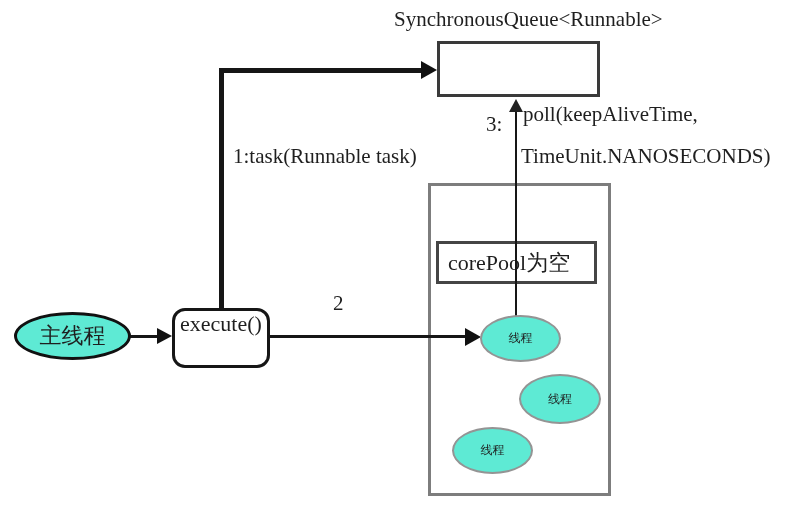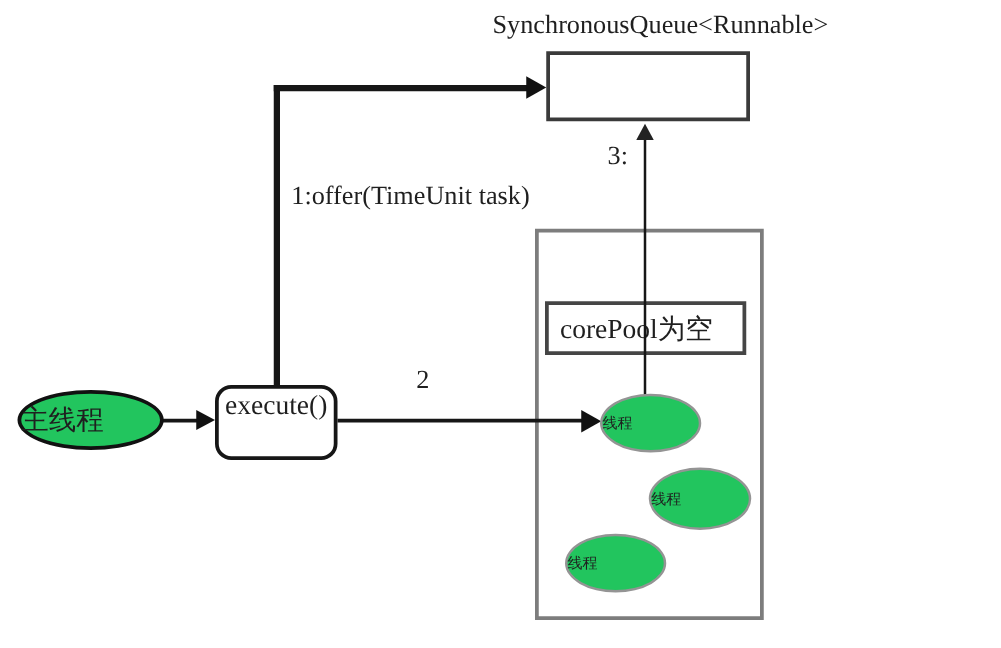--- a/index.html
+++ b/index.html
@@ -8,21 +8,21 @@
     font-family:"Liberation Serif","DejaVu Serif",serif;color:#1f1f1f;border-radius:27px;
   }
   #canvas *{box-sizing:border-box;}
   .abs{position:absolute;}
   .lbl{font-size:21px;white-space:nowrap;line-height:1.1;}
   
   .queue-rect{left:437px;top:41px;width:163px;height:56px;border:3px solid #3a3a3a;background:#fff;z-index:2;}
   .pool-rect{left:428px;top:183px;width:183px;height:313px;border:3px solid #7d7d7d;background:#fff;z-index:1;}
   .core-box{left:436px;top:241px;width:161px;height:43px;border:3px solid #454545;background:#fff;z-index:2;
             display:flex;align-items:center;padding-left:9px;font-size:22px;}
-  .ellipse{border-radius:50%;background:#22c55e;display:flex;align-items:center;}
+  .ellipse{border-radius:50%;background:#5eead4;display:flex;align-items:center;justify-content:center;}
   .main-ellipse{left:14px;top:312px;width:117px;height:48px;border:3px solid #111;font-size:22px;z-index:4;}
   .exec-rect{left:172px;top:308px;width:98px;height:60px;border:3px solid #161616;border-radius:13px;background:#fff;
              display:flex;justify-content:center;font-size:22px;z-index:4;}
   .thread{border:2px solid #949494;font-size:12px;z-index:4;}
   .thread-1{left:480px;top:315px;width:81px;height:47px;}
   .thread-2{left:519px;top:374px;width:82px;height:50px;}
   .thread-3{left:452px;top:427px;width:81px;height:47px;}
   
   .line{background:#161616;z-index:3;}
   .offer-v{left:219px;top:68px;width:5px;height:242px;}
@@ -50,25 +50,27 @@
 <body>
 
 <div id="canvas">
 
   <div class="abs lbl queue-label">SynchronousQueue&lt;Runnable&gt;</div>
   <div class="abs queue-rect"></div>
 
   <div class="abs line offer-v"></div>
   <div class="abs line offer-h"></div>
   <div class="abs head head-right-big offer-head"></div>
-  <div class="abs lbl offer-label">1:offer(TimeUnit task)</div>
+  <div class="abs lbl offer-label">1:task(Runnable task)</div>
 
   <div class="abs line poll-line"></div>
   <div class="abs head poll-head"></div>
   <div class="abs lbl label-3">3:</div>
+  <div class="abs lbl poll-l1">poll(keepAliveTime,</div>
+  <div class="abs lbl poll-l2">TimeUnit.NANOSECONDS)</div>
 
   <div class="abs pool-rect"></div>
   <div class="abs lbl pool-label">maximumPool</div>
   <div class="abs core-box">
     <span>corePool为空</span>
   </div>
 
   <div class="abs ellipse main-ellipse">
     <span>主线程</span>
   </div>

